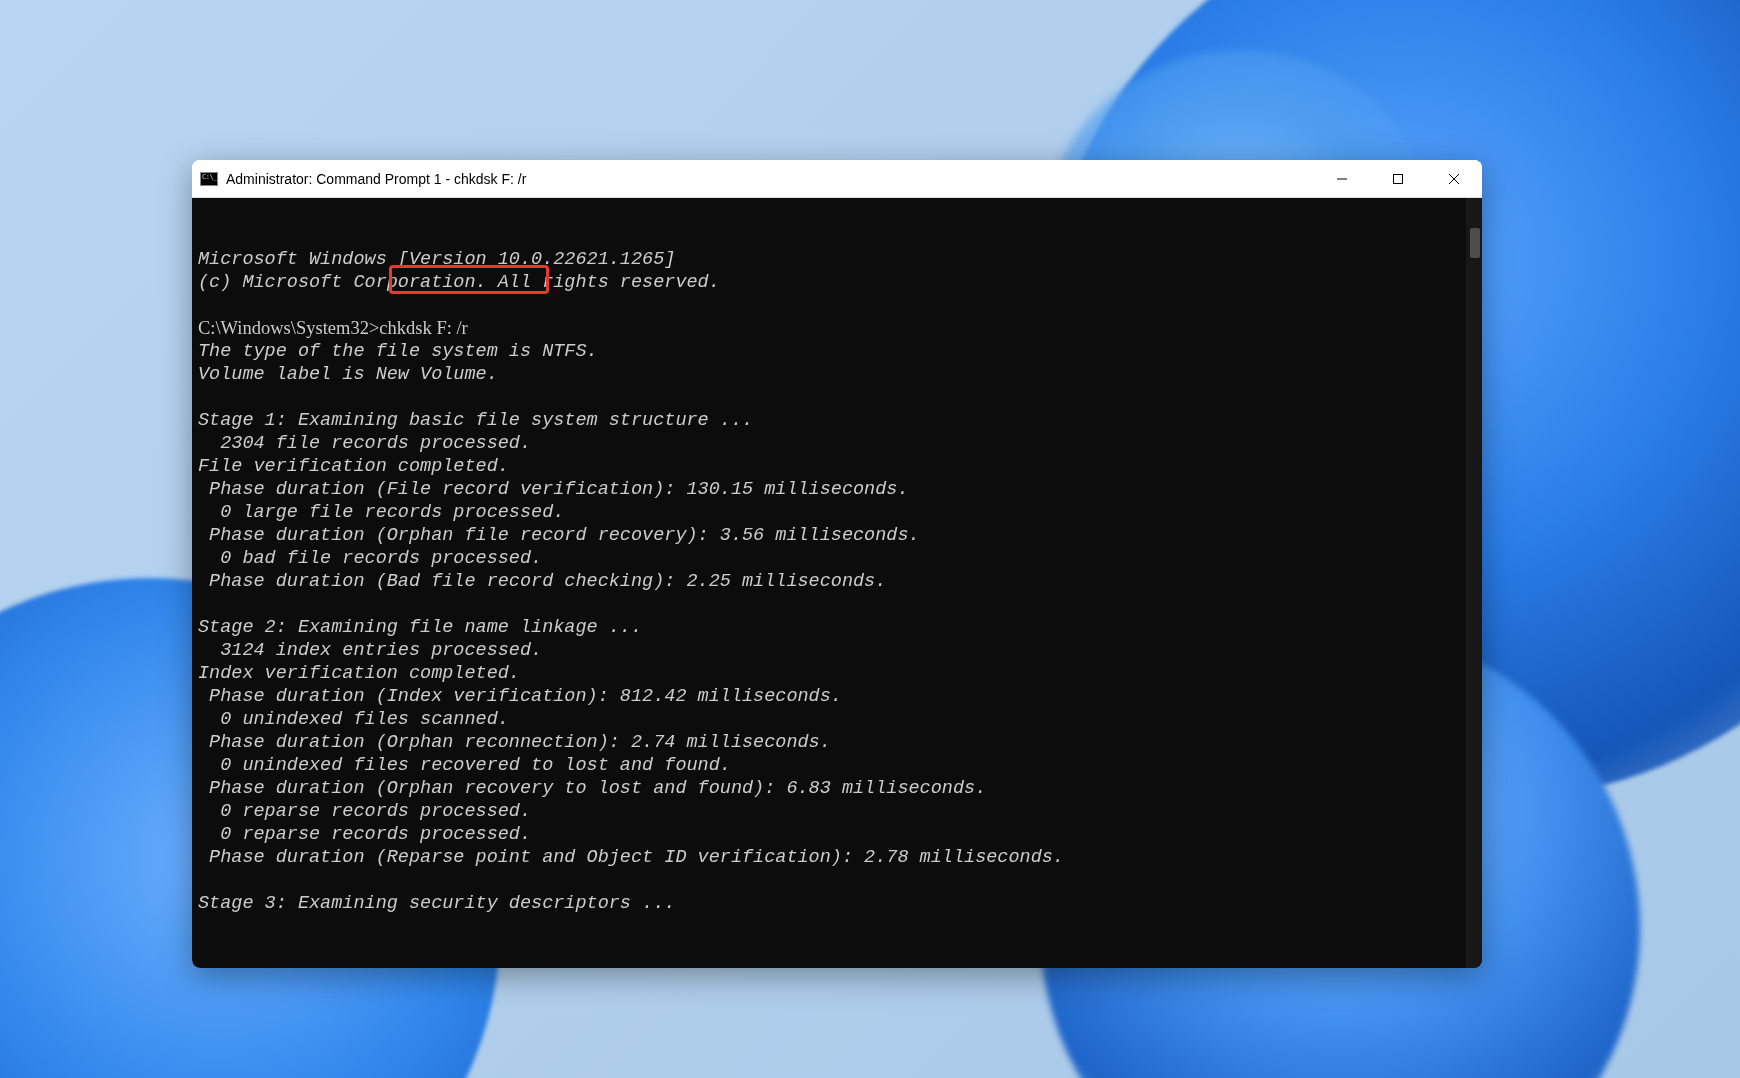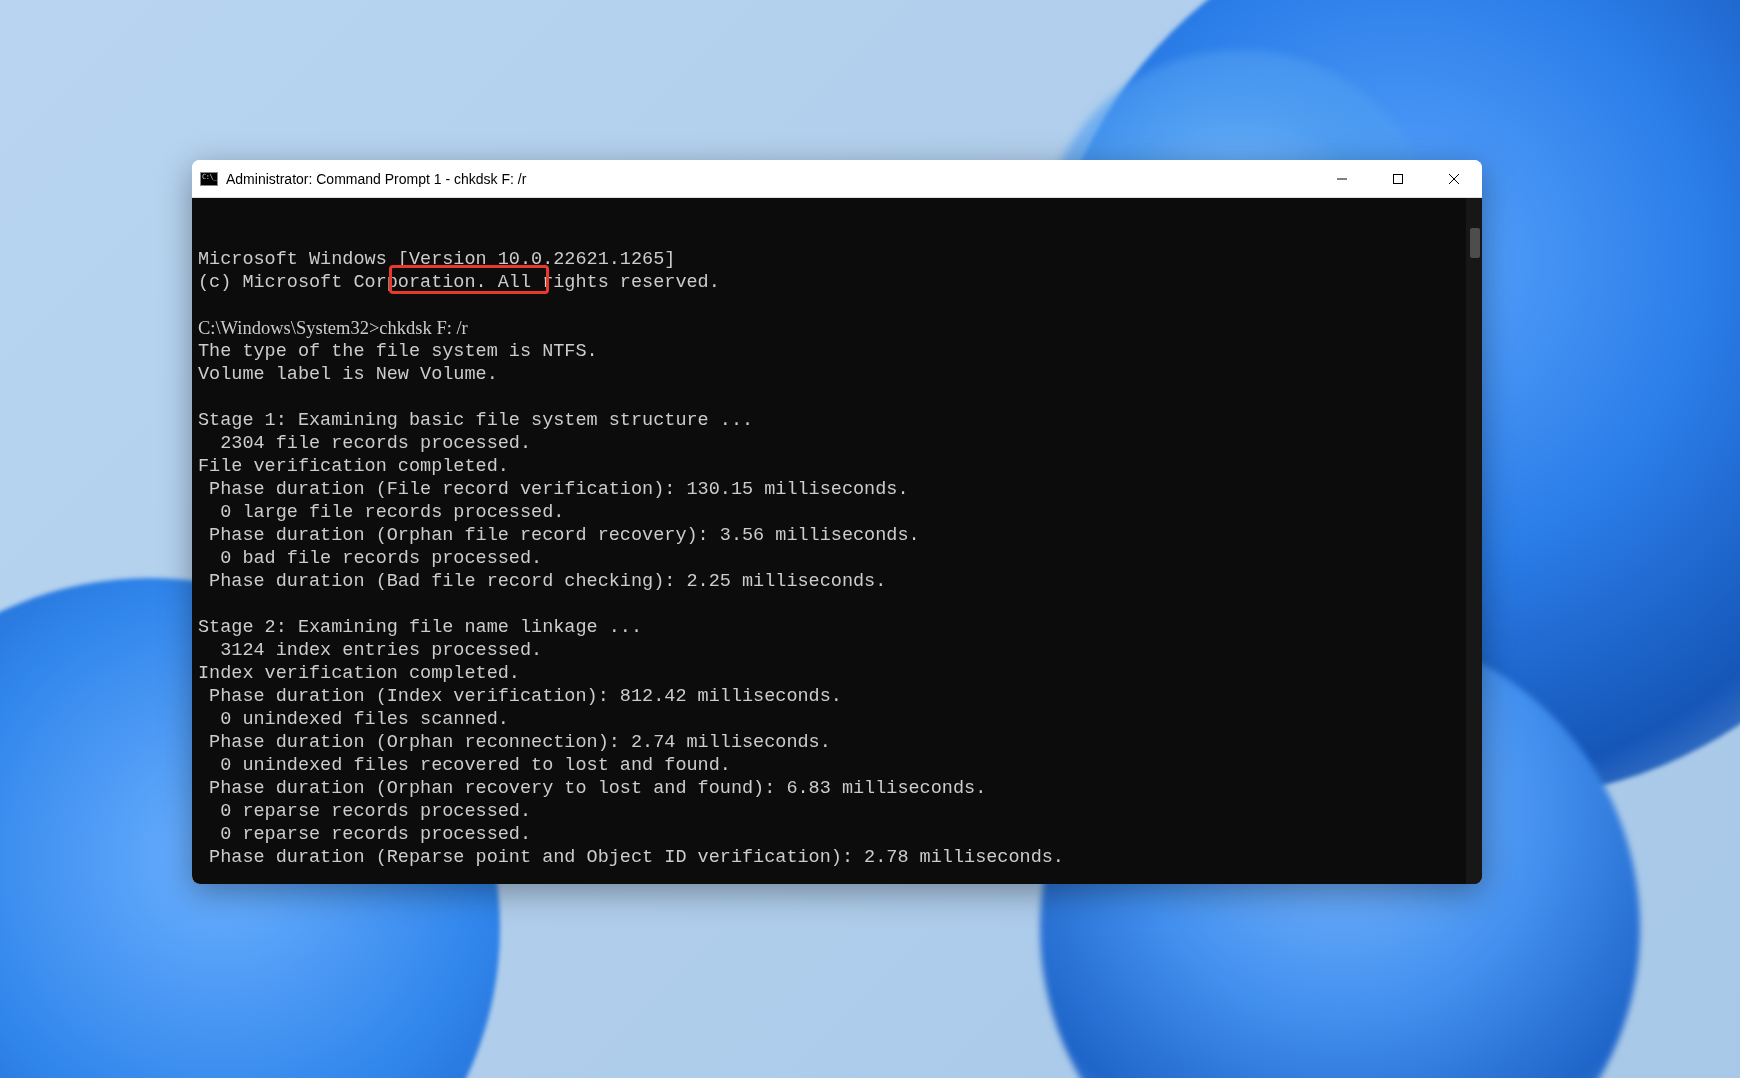--- a/index.html
+++ b/index.html
@@ -22,21 +22,21 @@
     }
     .b1 { width: 900px; height: 900px; right: -200px; top: -100px; background: radial-gradient(circle at 40% 40%, #5aa6ff 0%, #2b7de8 40%, #1556b8 70%, transparent 100%); filter: blur(2px); }
     .b2 { width: 700px; height: 700px; left: -200px; bottom: -200px; background: radial-gradient(circle at 60% 40%, #6bb0ff 0%, #3186ec 45%, #1a5fc4 75%, transparent 100%); filter: blur(2px); }
     .b3 { width: 600px; height: 600px; right: 100px; bottom: -150px; background: radial-gradient(circle at 50% 30%, #7db8ff 0%, #4290ef 40%, #1f65c9 70%, transparent 100%); filter: blur(3px); }
     .b4 { width: 400px; height: 400px; right: 300px; top: 50px; background: radial-gradient(circle at 50% 50%, #8cc3ff 0%, #4e9df1 50%, transparent 100%); filter: blur(4px); }
     .window {
       position: absolute;
       left: 192px;
       top: 160px;
       width: 1290px;
-      height: 724px;
+      height: 808px;
       background: #ffffff;
       border-radius: 8px;
       box-shadow: 0 8px 32px rgba(0,0,0,0.35);
       display: flex;
       flex-direction: column;
       overflow: hidden;
       z-index: 10;
     }
     .titlebar {
       height: 38px;
@@ -110,21 +110,21 @@
       height: 30px;
       background: #4d4d4d;
       border-radius: 2px;
     }
     .highlight-box {
       position: absolute;
       border: 3px solid #e83a2a;
       border-radius: 4px;
       pointer-events: none;
     }
-    .term-line { display: block; }
+    .term-line { display: block; font-style: italic; }
     .prompt-line { display: block; font-family: Liberation Serif, serif; }
   </style>
 </head>
 <body>
 
 <div class="wallpaper">
   <div class="bloom-shape b1"></div>
   <div class="bloom-shape b2"></div>
   <div class="bloom-shape b3"></div>
   <div class="bloom-shape b4"></div>

